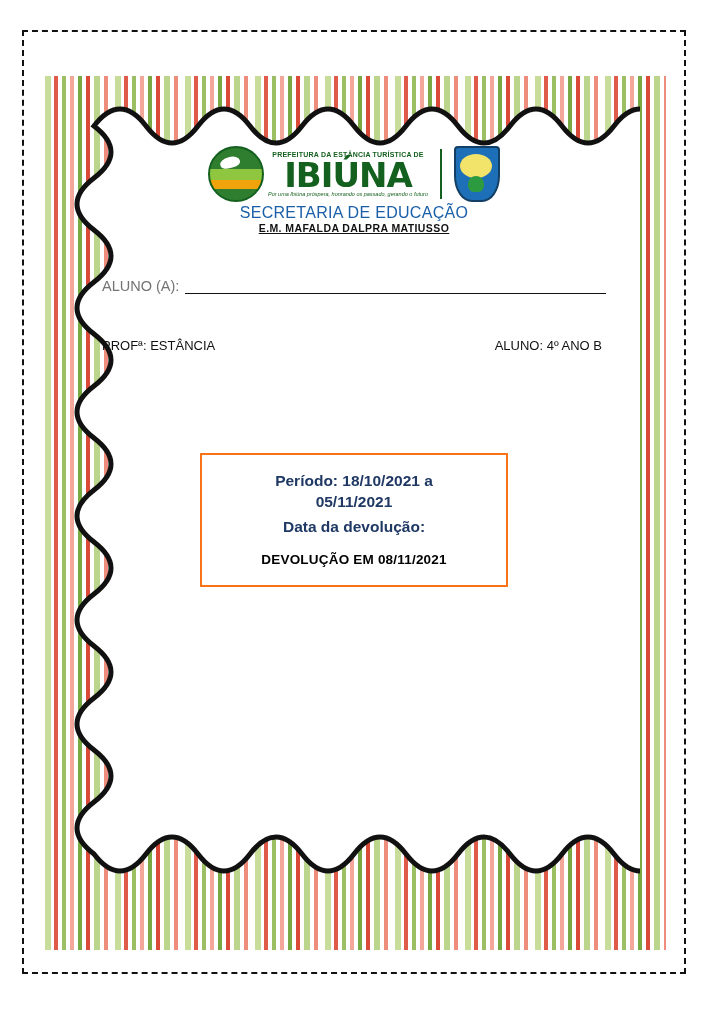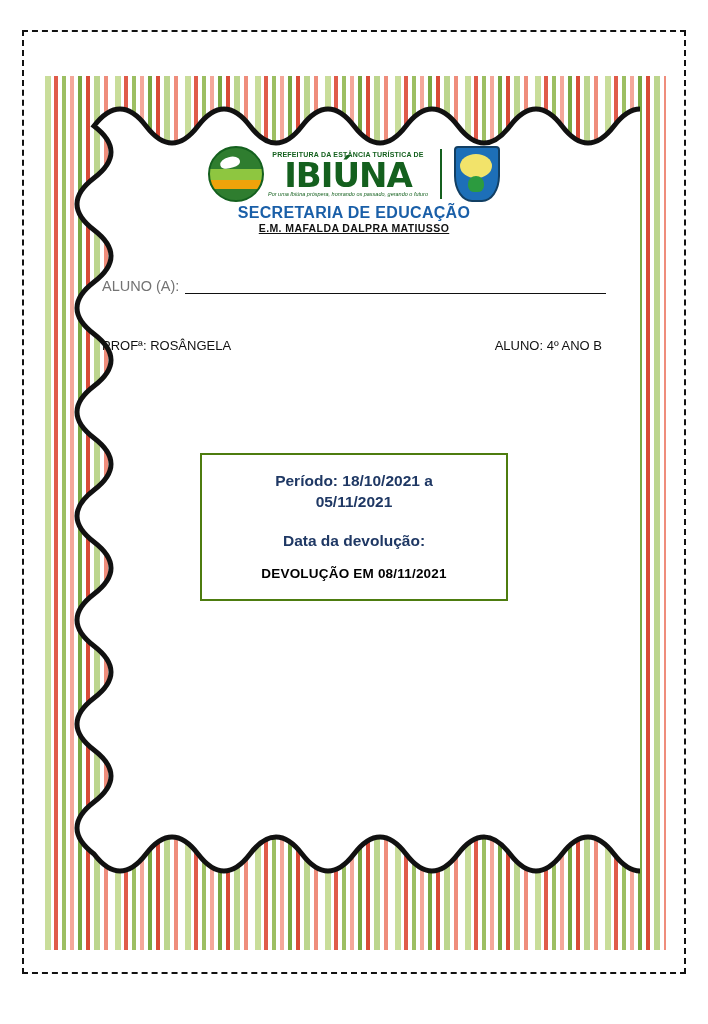--- a/index.html
+++ b/index.html
@@ -180,21 +180,21 @@
   .brasao::after {
     content: "";
     position: absolute;
     left: 12px; top: 28px;
     width: 16px; height: 16px;
     background: #2c9b3f;
     border-radius: 50% 50% 40% 40%;
   }
   .secretaria {
     font-size: 16px;
-    font-weight: bold;
+    font-weight: normal;
     color: #1a5fa8;
     letter-spacing: .3px;
     margin-top: 2px;
   }
   .school {
     font-size: 10.5px;
     font-weight: bold;
     color: #111;
     text-decoration: underline;
     letter-spacing: .4px;
@@ -234,33 +234,33 @@
     font-weight: bold;
     color: #111;
     text-decoration: underline;
     letter-spacing: .2px;
   }
 
   
   .date-box {
     margin: 100px auto 0;
     width: 308px;
-    border: 2px solid #4d7c0f;
+    border: 2px solid #f97316;
     box-sizing: border-box;
     padding: 16px 10px 18px;
     text-align: center;
   }
   .date-line {
     font-size: 15.5px;
     font-weight: bold;
     color: #1f3864;
     line-height: 1.35;
   }
   .date-line.second {
-    margin-top: 18px;
+    margin-top: 4px;
   }
   .date-red {
     margin-top: 14px;
     font-size: 13.5px;
     font-weight: bold;
     color: #000000;
     letter-spacing: .2px;
   }
 </style>
 </head>
@@ -314,21 +314,21 @@
     </div>
 
     <div class="field-aluno">
       <span>ALUNO (A):</span>
       <span class="line"></span>
     </div>
 
     <div class="field-row">
       <div>
         <span>PROFª:</span>
-        <span>ROSÂNGELA</span>
+        <span>ESTÂNCIA</span>
       </div>
       <div>
         <span>ALUNO:</span>
         <span>4º  ANO  B</span>
       </div>
     </div>
 
 
     <div class="date-box">
       <div class="date-line">Período: 18/10/2021 a</div>

